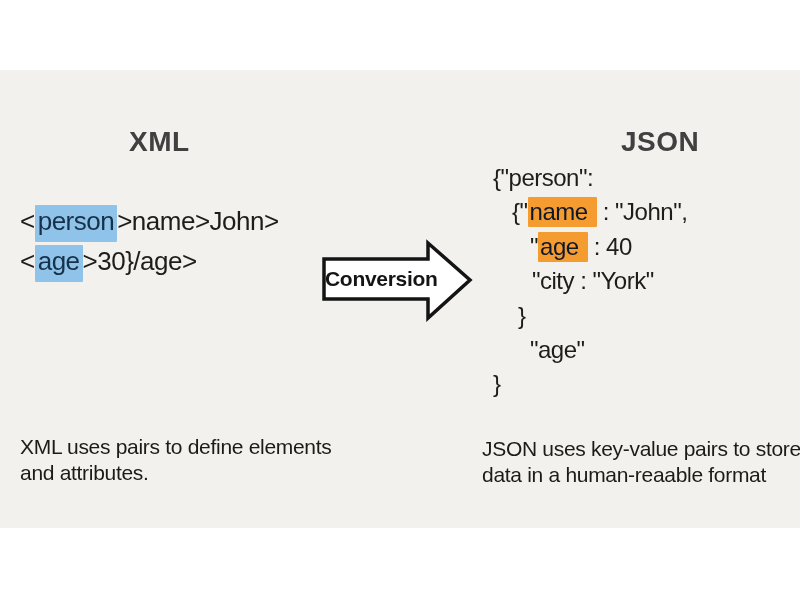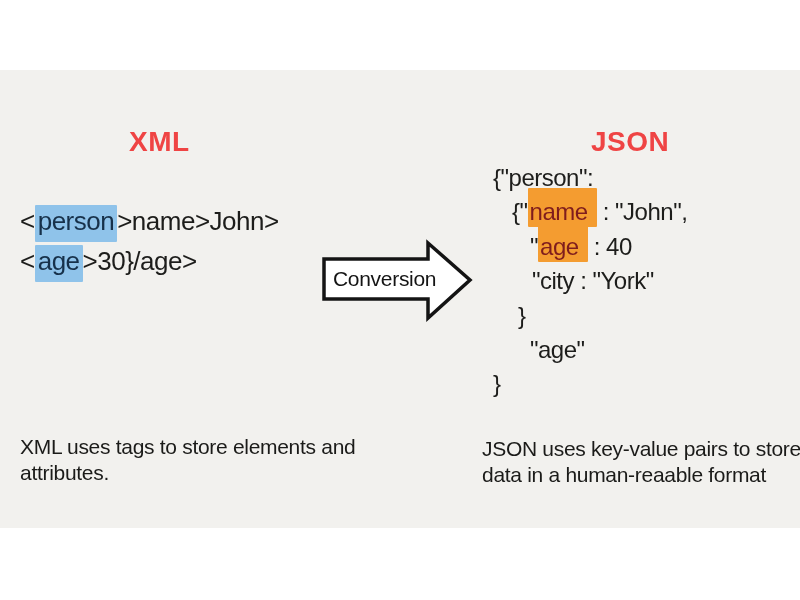--- a/index.html
+++ b/index.html
@@ -22,61 +22,62 @@
     position: absolute;
     left: 0; top: 70px;
     width: 800px; height: 458px;
     background: var(--canvas-bg);
   }
   .col-title {
     position: absolute;
     font-weight: bold;
     font-size: 28px;
     letter-spacing: 0.5px;
-    color: #ef4444;
+    color: #404040;
   }
   .xml-title { left: 129px; top: 126px; }
-  .json-title { left: 591px; top: 126px; }
+  .json-title { left: 621px; top: 126px; }
   .code {
     position: absolute;
     letter-spacing: -0.5px;
   }
   .code .code-line { white-space: pre; }
   .xml-code {
     left: 20px; top: 201px;
     font-size: 26px;
     line-height: 40px;
   }
   .json-code {
     left: 493px; top: 161px;
     font-size: 24px;
     line-height: 34.4px;
   }
   .hl { padding: 1px 3px 6px 3px; border-radius: 1px; }
   .hl:empty { display: none; }
   .xml-code .hl { background: var(--hl-blue); color: #17314a; }
-  .json-code .hl { background: var(--hl-orange); color: #7f1d1d; padding: 10px 9px 2px 2px; }
+  .json-code .hl { background: var(--hl-orange); color: #0f172a; padding: 1px 9px 2px 2px; }
   .desc {
     position: absolute;
     font-size: 21px;
     line-height: 25.5px;
     letter-spacing: -0.3px;
     color: #1b1b19;
   }
   .xml-desc { left: 20px; top: 434px; width: 350px; }
   .json-desc { left: 482px; top: 436px; width: 330px; }
   .arrow-wrap { position: absolute; left: 320px; top: 238px; width: 156px; height: 86px; }
   .arrow-wrap svg { display: block; }
   .arrow-label {
     position: absolute;
-    left: 13px; top: 29px;
+    left: 5px; top: 29px;
     font-size: 21px;
     letter-spacing: -0.3px;
     color: #141414;
     white-space: nowrap;
+    font-weight: bold;
   }
 </style>
 </head>
 <body>
 
 <div class="canvas-band"></div>
 
 <div class="col-title xml-title">XML</div>
 <div class="col-title json-title">JSON</div>
 
@@ -95,14 +96,14 @@
 <div class="code json-code">
   <div class="code-line"><span>{"person":</span><span></span></div>
   <div class="code-line" style="margin-left:19px"><span>{"</span><span class="hl">name</span><span> : "John",</span></div>
   <div class="code-line" style="margin-left:37px"><span>"</span><span class="hl">age</span><span> : 40</span></div>
   <div class="code-line" style="margin-left:39px"><span>"city : "York"</span><span></span></div>
   <div class="code-line" style="margin-left:25px"><span>}</span><span></span></div>
   <div class="code-line" style="margin-left:37px"><span>"age"</span><span></span></div>
   <div class="code-line"><span>}</span><span></span></div>
 </div>
 
-<div class="desc xml-desc">XML uses tags to store elements and attributes.</div>
+<div class="desc xml-desc">XML uses pairs to define elements and attributes.</div>
 <div class="desc json-desc">JSON uses key-value pairs to store data in a human-reaable format</div>
 
 </body></html>

